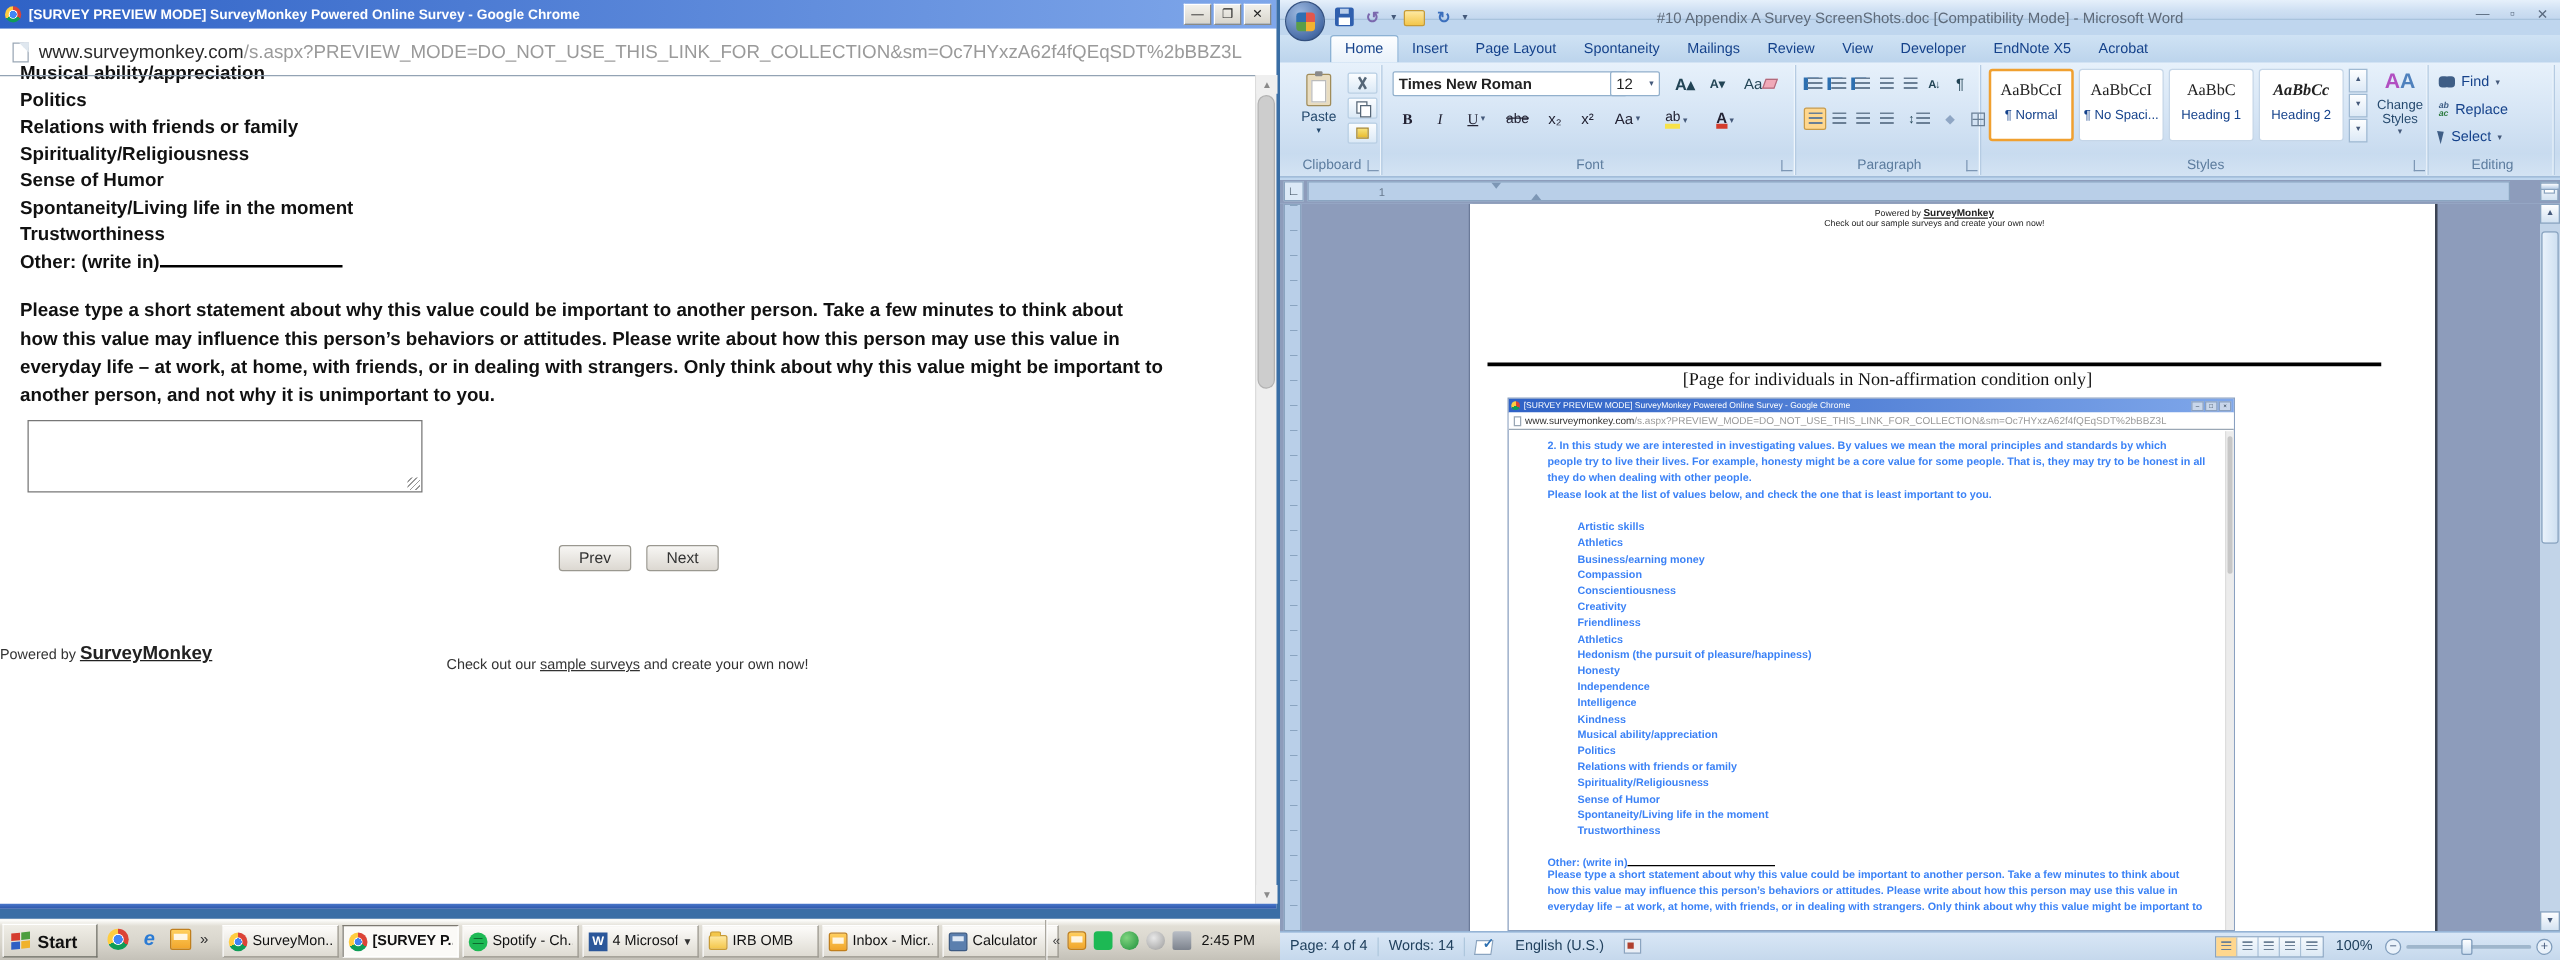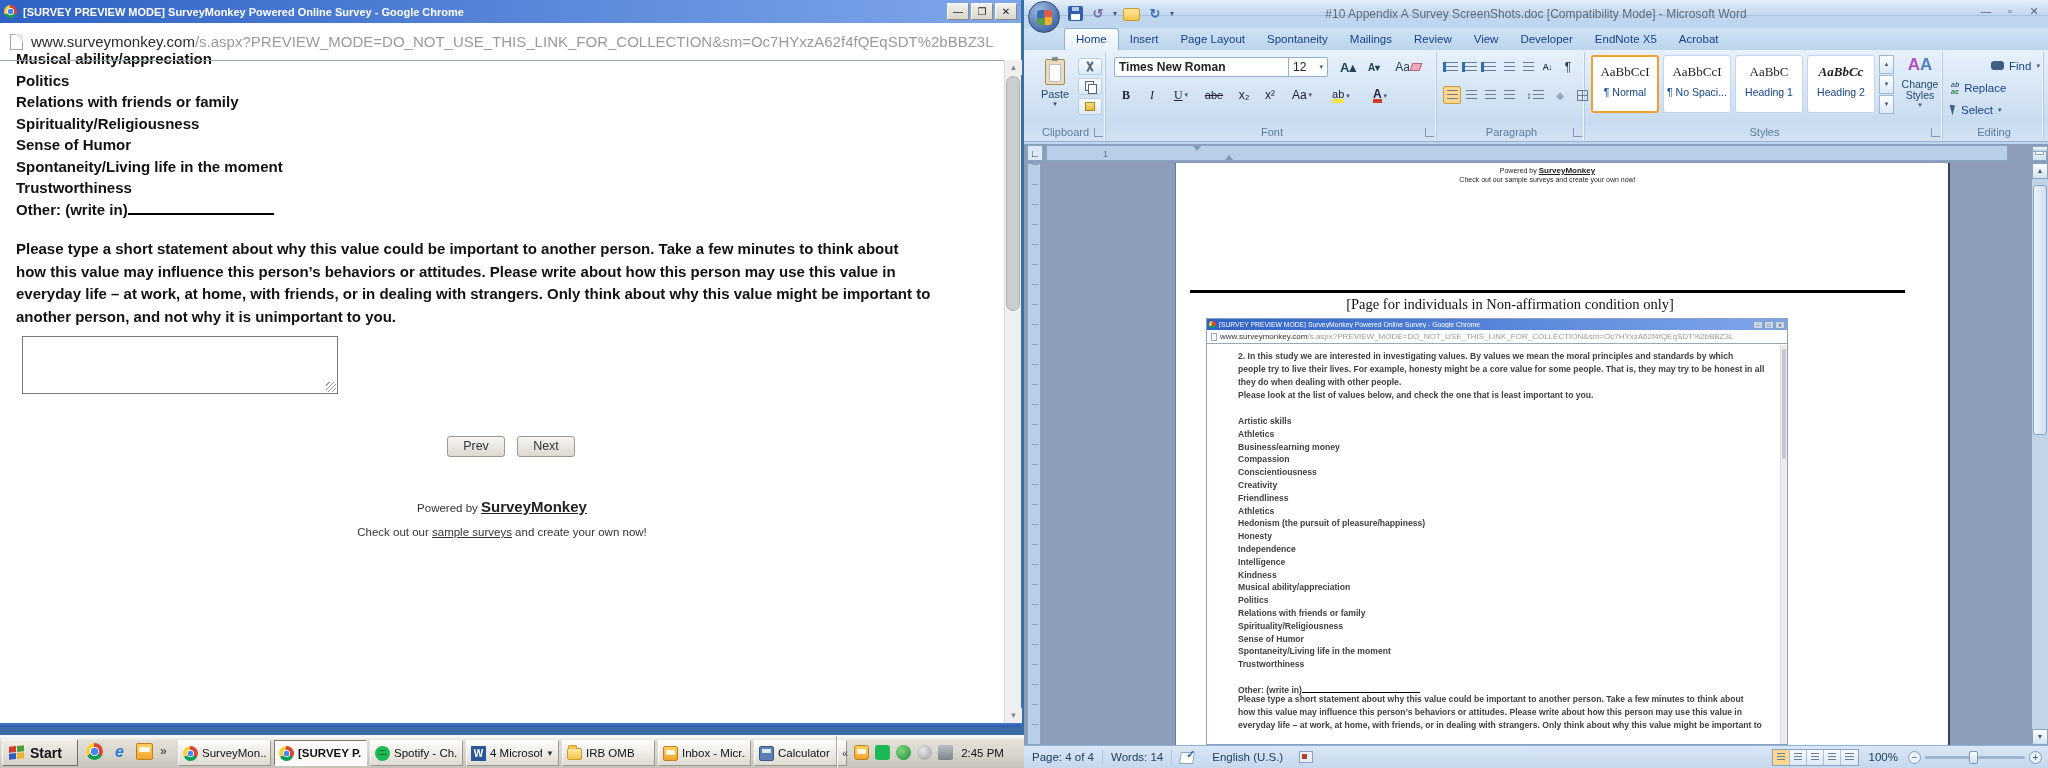--- a/index.html
+++ b/index.html
@@ -42,21 +42,21 @@
   .svother .blank{display:inline-block;width:146px;border-bottom:2px solid #000;height:13px;}
   .svpara{position:absolute;left:16px;top:180px;width:985px;}
   .svpara div{height:22.6px;font-size:15px;}
   .sv-textarea{position:absolute;left:22px;top:276px;width:316px;height:58px;border:1px solid #777;
     background:#fff;resize:none;font-size:13px;}
   .sv-grip{position:absolute;left:326px;top:322px;width:10px;height:10px;
     background:repeating-linear-gradient(135deg,transparent 0 2px,#999 2px 3px);}
   .sv-btn{position:absolute;top:376px;width:58px;height:21px;border:1px solid #9a9890;border-radius:3px;
     background:linear-gradient(#f7f6f4,#dcd8d1);font-size:12.5px;color:#333;text-align:center;line-height:19px;font-weight:normal;}
   .sv-prev{left:447px;} .sv-next{left:517px;}
-  .sv-foot1{position:absolute;left:0;top:438px;width:1004px;text-align:center;font-weight:normal;font-size:11.5px;color:#333;}
+  .sv-foot1{position:absolute;left:0;top:454px;width:1004px;font-weight:normal;font-size:11.5px;color:#333;}
   .sv-foot1 .brand{font-size:15px;font-weight:bold;text-decoration:underline;color:#222;}
   .sv-foot2{position:absolute;left:0;top:466px;width:1004px;text-align:center;font-weight:normal;font-size:11.5px;color:#333;}
   .sv-foot2 .lnk{text-decoration:underline;}
   .c-scroll{position:absolute;left:1004px;top:60px;width:17px;height:663px;background:#efefef;border-left:1px solid #dcdcdc;}
   .c-scroll .ar{position:absolute;left:0;width:17px;height:15px;background:#efefef;color:#8a8a8a;font-size:8px;text-align:center;line-height:15px;}
   .c-scroll .up{top:0;} .c-scroll .dn{bottom:0;}
   .c-thumb{position:absolute;left:1px;top:16px;width:14px;height:235px;background:#cdcdcd;border:1px solid #b2b2b2;border-radius:7px;}
   .c-frame{position:absolute;left:0;top:723px;width:1021px;height:4px;background:linear-gradient(#4a78cc,#2c55a8);}
 
   
@@ -201,21 +201,21 @@
   .stylechip.it .sample{font-style:italic;font-weight:bold;}
   .stylechip:nth-child(1){left:4px;} 
   .st-scroll{position:absolute;left:292px;top:3px;width:15px;height:58px;display:flex;flex-direction:column;gap:1px;}
   .st-scroll span{flex:1;border:1px solid #9fb9d2;background:linear-gradient(#fdfeff,#dce9f6);font-size:6px;color:#44597a;text-align:center;line-height:17px;}
   .chgstyle{position:absolute;left:312px;top:3px;width:42px;height:76px;text-align:center;}
   .chgstyle .aa{font-size:17px;font-weight:bold;}
   .chgstyle .aa b{color:#b14fc1;} .chgstyle .aa i{color:#4f81bd;font-style:normal;}
   .chgstyle .clbl{font-size:10.5px;color:#264a6e;line-height:11px;margin-top:4px;}
   .chgstyle .caret{font-size:7px;color:#44597a;}
   .erow{position:absolute;left:6px;height:19px;display:flex;align-items:center;gap:5px;font-size:11.5px;color:var(--word_tab_text);white-space:nowrap;}
-  .e1{top:4px;margin-left:40px;} .e2{top:26px;} .e3{top:48px;}
+  .e1{top:4px;} .e2{top:26px;} .e3{top:48px;}
   .erow .caret{font-size:7px;color:#44597a;}
   .ic-binoc{position:relative;width:13px;height:9px;}
   .ic-binoc::before,.ic-binoc::after{content:"";position:absolute;top:0;width:8px;height:9px;border-radius:3px;background:#3f5e86;}
   .ic-binoc::before{left:0;} .ic-binoc::after{right:0;}
   .ic-repl{font-size:7px;line-height:7px;color:#2c7a3f;font-weight:bold;}
   .ic-repl::before{content:"ab";display:block;color:#3f5e86;} .ic-repl::after{content:"ac";display:block;}
   .ic-sel{width:0;height:0;border-left:5px solid #3f5e86;border-bottom:9px solid transparent;border-top:2px solid transparent;transform:rotate(-15deg);}
 
   
   .w-rulerrow{position:absolute;left:0;top:144px;width:1024px;height:19px;background:var(--word_canvas);}
@@ -251,25 +251,25 @@
   .m-ico{width:7px;height:7px;border-radius:50%;flex:0 0 auto;
     background:conic-gradient(#db4437 0 120deg,#0f9d58 120deg 240deg,#ffcd40 240deg 360deg);}
   .m-title-text{color:#fff;font-size:6.8px;margin-left:3px;white-space:nowrap;overflow:hidden;}
   .m-btns{margin-left:auto;display:flex;gap:1px;}
   .m-btns span{width:10px;height:8px;background:#c9d6ea;border:1px solid #8aa0c0;font-size:5px;line-height:7px;text-align:center;color:#234;}
   .m-url{position:absolute;left:0;top:11px;width:100%;height:14px;background:#fff;border-bottom:1px solid #9aa7b5;
     display:flex;align-items:center;padding:0 4px;}
   .m-pageico{width:6px;height:8px;border:1px solid #9aa7b5;flex:0 0 auto;}
   .m-urltext{margin-left:3px;font-size:8px;white-space:nowrap;overflow:hidden;}
   .m-urltext .dom{color:#333;} .m-urltext .path{color:#9a9a9a;}
-  .m-body{position:absolute;left:0;top:26px;right:7px;bottom:0;overflow:hidden;font-weight:bold;color:#404040;}
+  .m-body{position:absolute;left:0;top:26px;right:7px;bottom:0;overflow:hidden;font-weight:bold;color:#3b82f6;}
   .m-intro{position:absolute;left:31px;top:6px;width:530px;}
   .m-intro div{height:13px;font-size:8.6px;white-space:nowrap;}
   .m-list{position:absolute;left:31px;top:71px;}
-  .m-list div{height:12.8px;font-size:8.6px;white-space:nowrap;}
+  .m-list div{height:12.8px;font-size:8.6px;white-space:nowrap;margin-left:24px;}
   .m-other{position:absolute;left:31px;top:340px;font-size:8.6px;}
   .m-other .blank{display:inline-block;width:118px;border-bottom:1px solid #000;height:7px;}
   .m-para{position:absolute;left:31px;top:349px;width:540px;}
   .m-para div{height:13px;font-size:8.6px;white-space:nowrap;}
   .m-scroll{position:absolute;right:0;top:26px;width:7px;bottom:0;background:#ececec;border-left:1px solid #ddd;}
   .m-scroll i{position:absolute;left:1px;top:4px;width:4px;height:110px;background:#c7c7c7;border-radius:2px;}
   
   .w-vscroll{position:absolute;left:1008px;top:163px;width:16px;height:582px;background:#c2d4e8;}
   .w-vscroll .ar{position:absolute;left:0;width:16px;height:16px;background:linear-gradient(#fdfeff,#d3e2f1);
     border:1px solid #8aa4c0;color:#44597a;font-size:7px;text-align:center;line-height:14px;}

